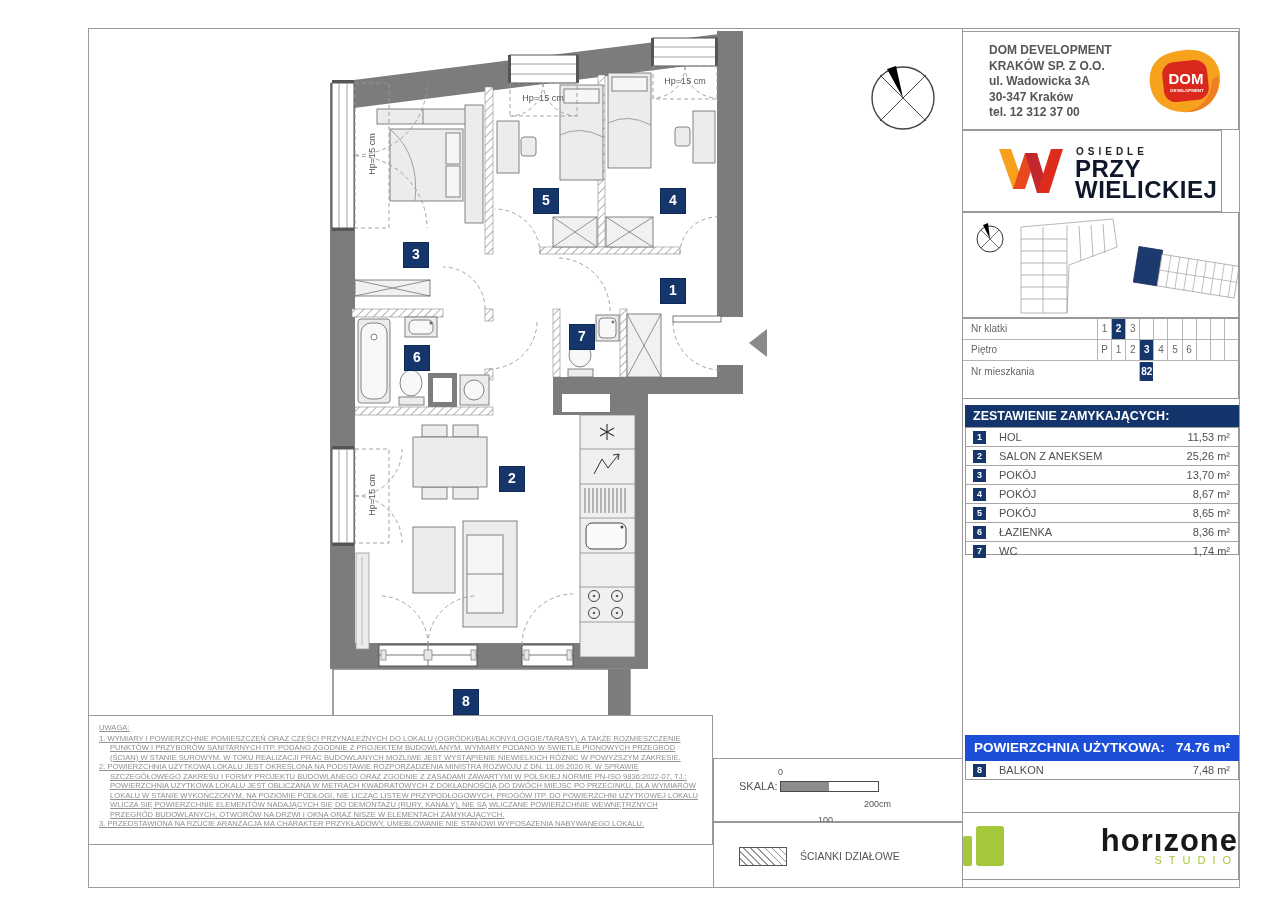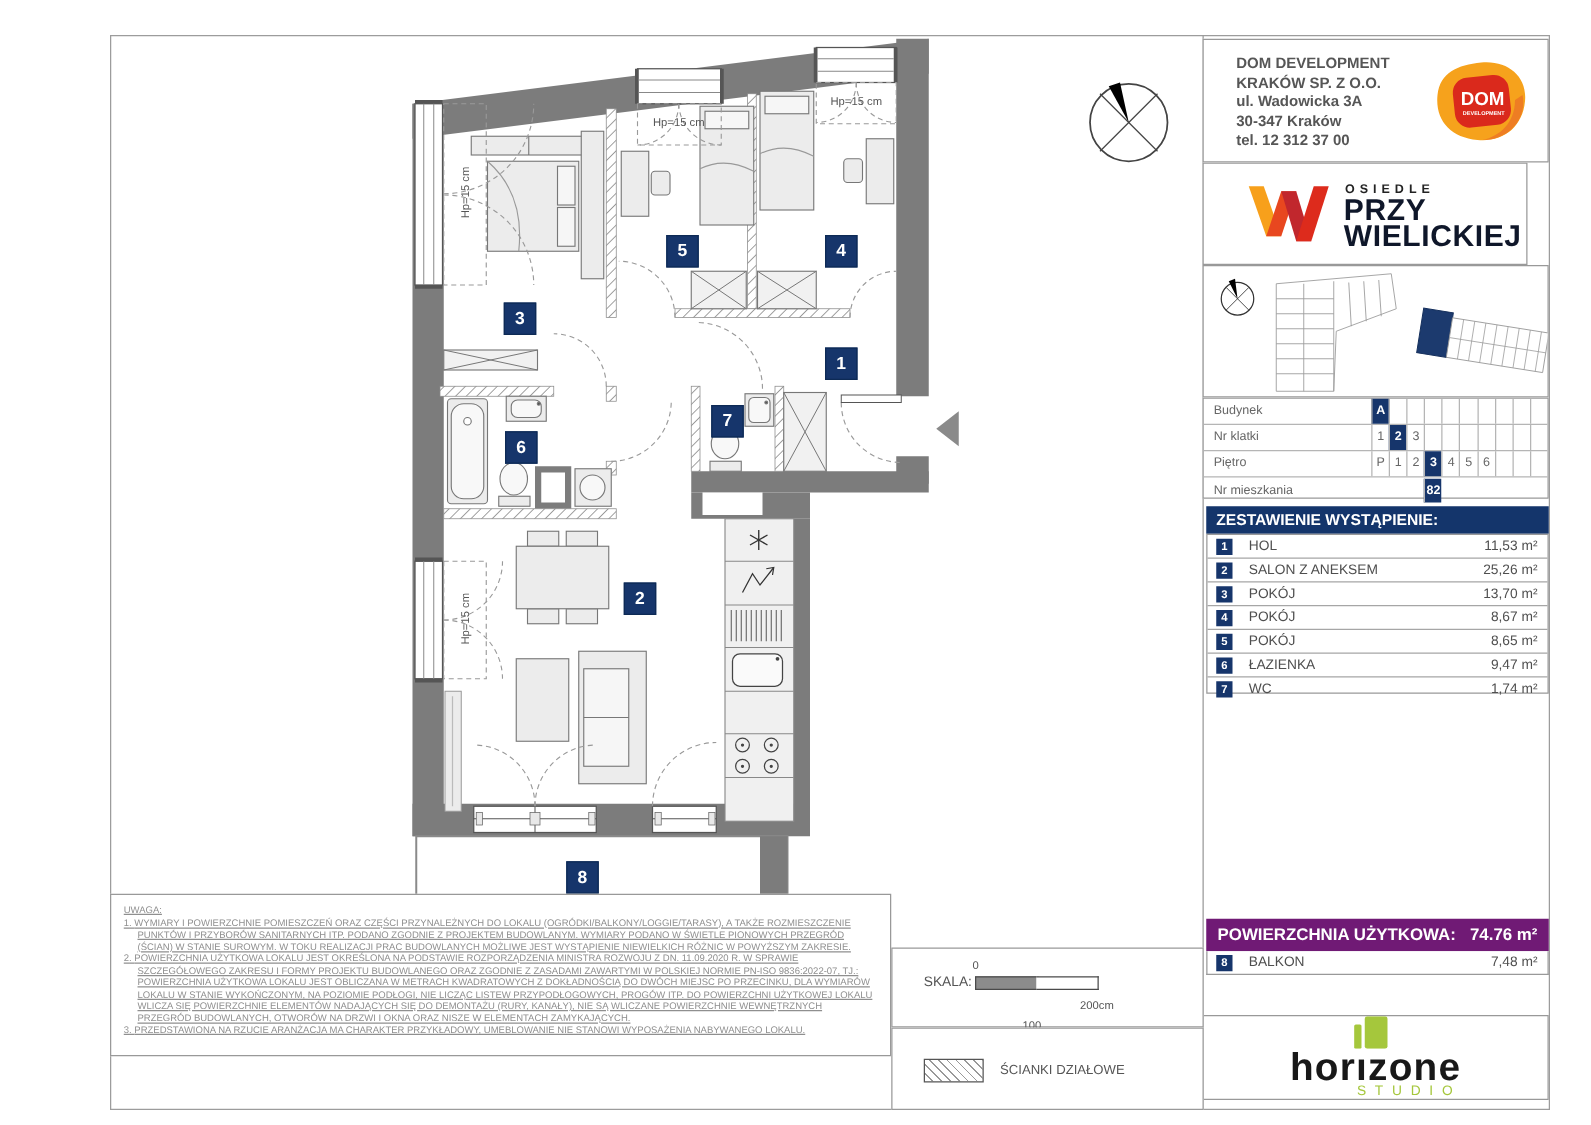--- a/index.html
+++ b/index.html
@@ -14,21 +14,21 @@
   .est-top{font-size:10px;font-weight:bold;letter-spacing:4px;color:#232323;}
   .est-big{font-size:24px;font-weight:bold;color:#0f172a;line-height:21px;letter-spacing:0.5px;}
   
   .ut-row{display:flex;height:20px;border-bottom:1px solid #b5b5b5;}
   .ut-row:last-child{border-bottom:none;align-items:center;}
   .ut-label{width:126px;font-size:10px;color:#666;line-height:19px;padding-left:8px;}
   .ut-cell{flex:1;border-left:1px solid #b5b5b5;font-size:10px;color:#666;text-align:center;line-height:19px;}
   .ut-cell.on{background:#16356b;color:#fff;font-weight:bold;}
   
   .navy-hdr{background:#14356b;color:#fff;font-weight:bold;font-size:12.5px;line-height:22px;padding:0 8px;}
-  .total-hdr{background:#701a75;color:#fff;font-weight:bold;font-size:13.5px;line-height:26px;
+  .total-hdr{background:#1d4ed8;color:#fff;font-weight:bold;font-size:13.5px;line-height:26px;
              padding:0 9px;display:flex;justify-content:space-between;}
   
   .rooms-box{border:1px solid #999;}
   .room-row{display:flex;align-items:center;height:18px;border-bottom:1px solid #a6a6a6;}
   .room-row:last-child{border-bottom:none;}
   .room-badge{width:13px;height:13px;background:#16356b;color:#fff;font-size:9px;font-weight:bold;
               line-height:13px;text-align:center;margin-left:7px;flex:0 0 auto;}
   .room-name{margin-left:13px;font-size:11px;color:#4f4f4f;}
   .room-area{margin-left:auto;margin-right:8px;font-size:11px;color:#4f4f4f;}
   .balk-row{border:1px solid #999;border-top:none;display:flex;align-items:center;background:#fff;}
@@ -46,21 +46,21 @@
   
   .scale-label{font-size:11px;color:#555;}
   .tick{position:absolute;font-size:9px;color:#555;}
   .bar-dark{position:absolute;width:49px;height:9px;background:#8c8c8c;border:1px solid #4a4a4a;}
   .bar-light{position:absolute;width:49px;height:9px;background:#fff;border:1px solid #4a4a4a;border-left:none;}
   
   .swatch{position:absolute;width:46px;height:17px;border:1px solid #555;
           background:repeating-linear-gradient(45deg,#fff 0 4px,#999 4px 5px);}
   .legend-label{position:absolute;font-size:10.5px;color:#555;}
   
-  .hz-wrap{display:flex;align-items:center;justify-content:space-between;height:100%;flex-direction:column;}
+  .hz-wrap{display:flex;align-items:center;justify-content:space-between;height:100%;}
   .hz-name{font-size:31px;font-weight:bold;color:#181818;letter-spacing:1px;line-height:30px;}
   .hz-sub{font-size:11px;color:#a5c73c;letter-spacing:7px;text-align:right;margin-top:-2px;}
 </style>
 </head>
 <body>
 
 <div id="page">
 
   <div class="abs frame" style="left:88px;top:28px;width:1152px;height:860px;"></div>
   <div class="abs" style="left:962px;top:28px;width:1px;height:860px;background:#999;"></div>
@@ -397,33 +397,20 @@
           <line x1="259" y1="44" x2="259" y2="76"></line>
             <line x1="268" y1="44" x2="268" y2="76"></line>
           <line x1="196" y1="60" x2="274" y2="60"></line>
         </g>
       </g>
     </svg>
   </div>
 
   <div class="abs sbox" style="left:962px;top:318px;width:277px;height:81px;">
     <div class="ut-row">
-      <div class="ut-label">Budynek</div>
-      <div class="ut-cell on">A</div>
-      <div class="ut-cell"></div>
-      <div class="ut-cell"></div>
-      <div class="ut-cell"></div>
-      <div class="ut-cell"></div>
-      <div class="ut-cell"></div>
-      <div class="ut-cell"></div>
-      <div class="ut-cell"></div>
-      <div class="ut-cell"></div>
-      <div class="ut-cell"></div>
-    </div>
-    <div class="ut-row">
       <div class="ut-label">Nr klatki</div>
       <div class="ut-cell">1</div>
       <div class="ut-cell on">2</div>
       <div class="ut-cell">3</div>
       <div class="ut-cell"></div>
       <div class="ut-cell"></div>
       <div class="ut-cell"></div>
       <div class="ut-cell"></div>
       <div class="ut-cell"></div>
       <div class="ut-cell"></div>
@@ -450,21 +437,21 @@
       <div class="ut-cell on">82</div>
       <div class="ut-cell"></div>
       <div class="ut-cell"></div>
       <div class="ut-cell"></div>
       <div class="ut-cell"></div>
       <div class="ut-cell"></div>
       <div class="ut-cell"></div>
     </div>
   </div>
 
-  <div class="abs navy-hdr" style="left:965px;top:405px;width:274px;height:22px;">ZESTAWIENIE WYSTĄPIENIE:</div>
+  <div class="abs navy-hdr" style="left:965px;top:405px;width:274px;height:22px;">ZESTAWIENIE ZAMYKAJĄCYCH:</div>
   <div class="abs rooms-box" style="left:965px;top:427px;width:274px;height:128px;">
     <div class="room-row">
       <span class="room-badge">1</span>
       <span class="room-name">HOL</span>
       <span class="room-area">11,53 m²</span>
     </div>
     <div class="room-row">
       <span class="room-badge">2</span>
       <span class="room-name">SALON Z ANEKSEM</span>
       <span class="room-area">25,26 m²</span>
@@ -480,21 +467,21 @@
       <span class="room-area">8,67 m²</span>
     </div>
     <div class="room-row">
       <span class="room-badge">5</span>
       <span class="room-name">POKÓJ</span>
       <span class="room-area">8,65 m²</span>
     </div>
     <div class="room-row">
       <span class="room-badge">6</span>
       <span class="room-name">ŁAZIENKA</span>
-      <span class="room-area">9,47 m²</span>
+      <span class="room-area">8,36 m²</span>
     </div>
     <div class="room-row">
       <span class="room-badge">7</span>
       <span class="room-name">WC</span>
       <span class="room-area">1,74 m²</span>
     </div>
   </div>
 
   <div class="abs total-hdr" style="left:965px;top:735px;width:274px;height:26px;">
     <span>POWIERZCHNIA UŻYTKOWA:</span>

